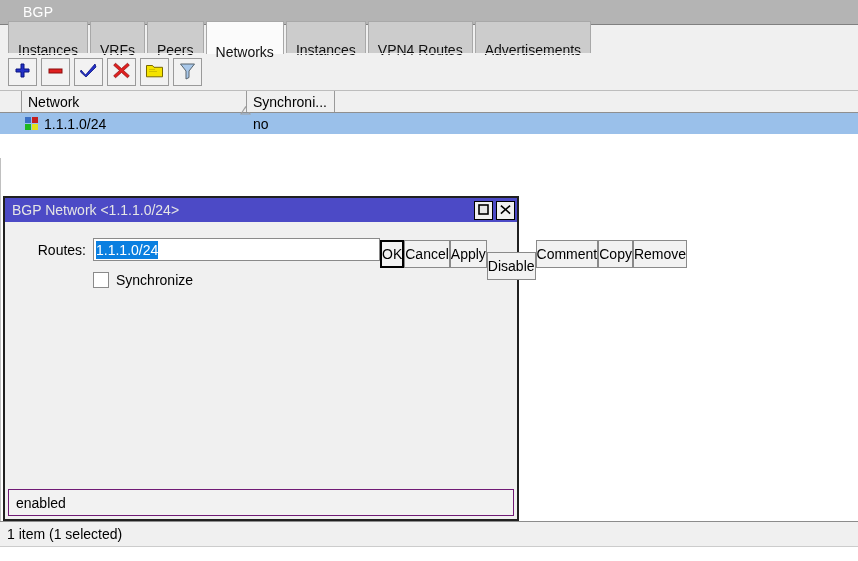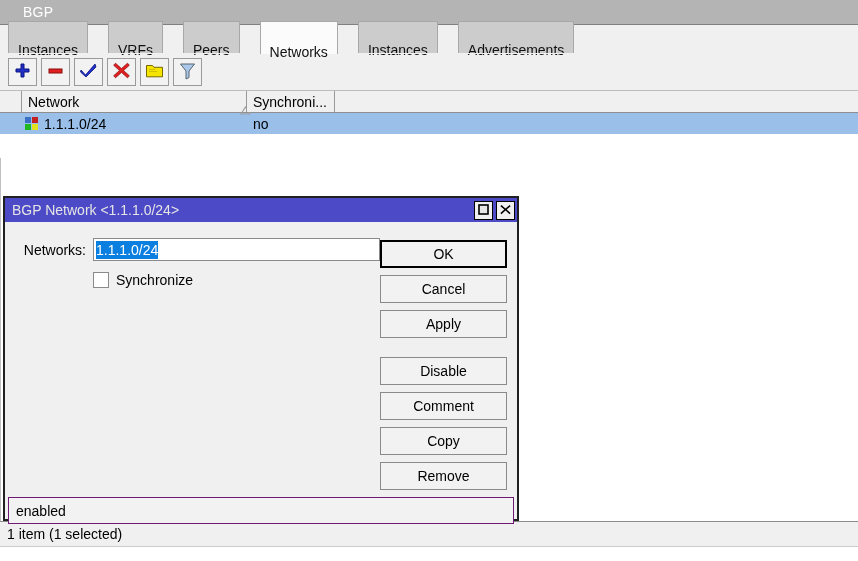--- a/index.html
+++ b/index.html
@@ -68,21 +68,21 @@
     content: "";
     position: absolute;
     left: 0; right: 0; bottom: 0;
     height: 1px;
     background: #f0f0f0;
   }
   .tab {
     height: 24px;
     line-height: 24px;
     padding: 16px 9px;
-    margin-right: 20px;
+    margin-right: 2px;
     background: #cccccc;
     border: 1px solid #a8a8a8;
     border-bottom: none;
     font-size: 14px;
     color: #101010;
     box-sizing: border-box;
     white-space: nowrap;
     position: relative;
     cursor: default;
   }
@@ -316,21 +316,21 @@
     margin-right: 7px;
     flex: 0 0 auto;
     cursor: pointer;
   }
   .check-label { font-size: 14px; }
 
   #dialog-right {
     flex: 1 1 auto;
     padding-top: 8px;
     display: flex;
-    flex-direction: column;
+    flex-direction: row;
   }
   .dlg-btn {
     height: 28px;
     background: #f2f2f2;
     border: 1px solid #8a8a8a;
     box-sizing: border-box;
     font-size: 14px;
     color: #000000;
     display: flex;
     align-items: center;
@@ -365,20 +365,21 @@
   </div>
 
   <div id="window-body">
 
     <div id="tabbar">
       <div class="tab">Instances</div>
       <div class="tab">VRFs</div>
       <div class="tab">Peers</div>
       <div class="tab active">Networks</div>
       <div class="tab">Instances</div>
+      <div class="tab">VPN4 Routes</div>
       <div class="tab">Advertisements</div>
     </div>
 
     <div id="toolbar">
 
       <div class="tool-btn">
         <span>
           <svg width="17" height="17" viewBox="0 0 17 17">
             <path d="M7 2 h3 v5 h5 v3 h-5 v5 h-3 v-5 h-5 v-3 h5 z" fill="#2330c8" stroke="#0a1480" stroke-width="1"></path>
           </svg>
@@ -490,21 +491,21 @@
             <path d="M1.4 1 L5.5 4.6 L9.6 1 L10.6 2.2 L6.7 5.6 L10.6 9 L9.6 10.2 L5.5 6.6 L1.4 10.2 L0.4 9 L4.3 5.6 L0.4 2.2 Z" fill="#000"></path>
           </svg>
       </span>
     </div>
   </div>
 
   <div id="dialog-body">
 
     <div id="dialog-left">
       <div class="form-row">
-        <div class="form-label">Networks:</div>
+        <div class="form-label">Routes:</div>
         <div class="text-input">
           <span class="sel-text">1.1.1.0/24</span>
         </div>
       </div>
       <div class="check-row">
         <div class="checkbox"></div>
         <span class="check-label">Synchronize</span>
       </div>
     </div>
 

